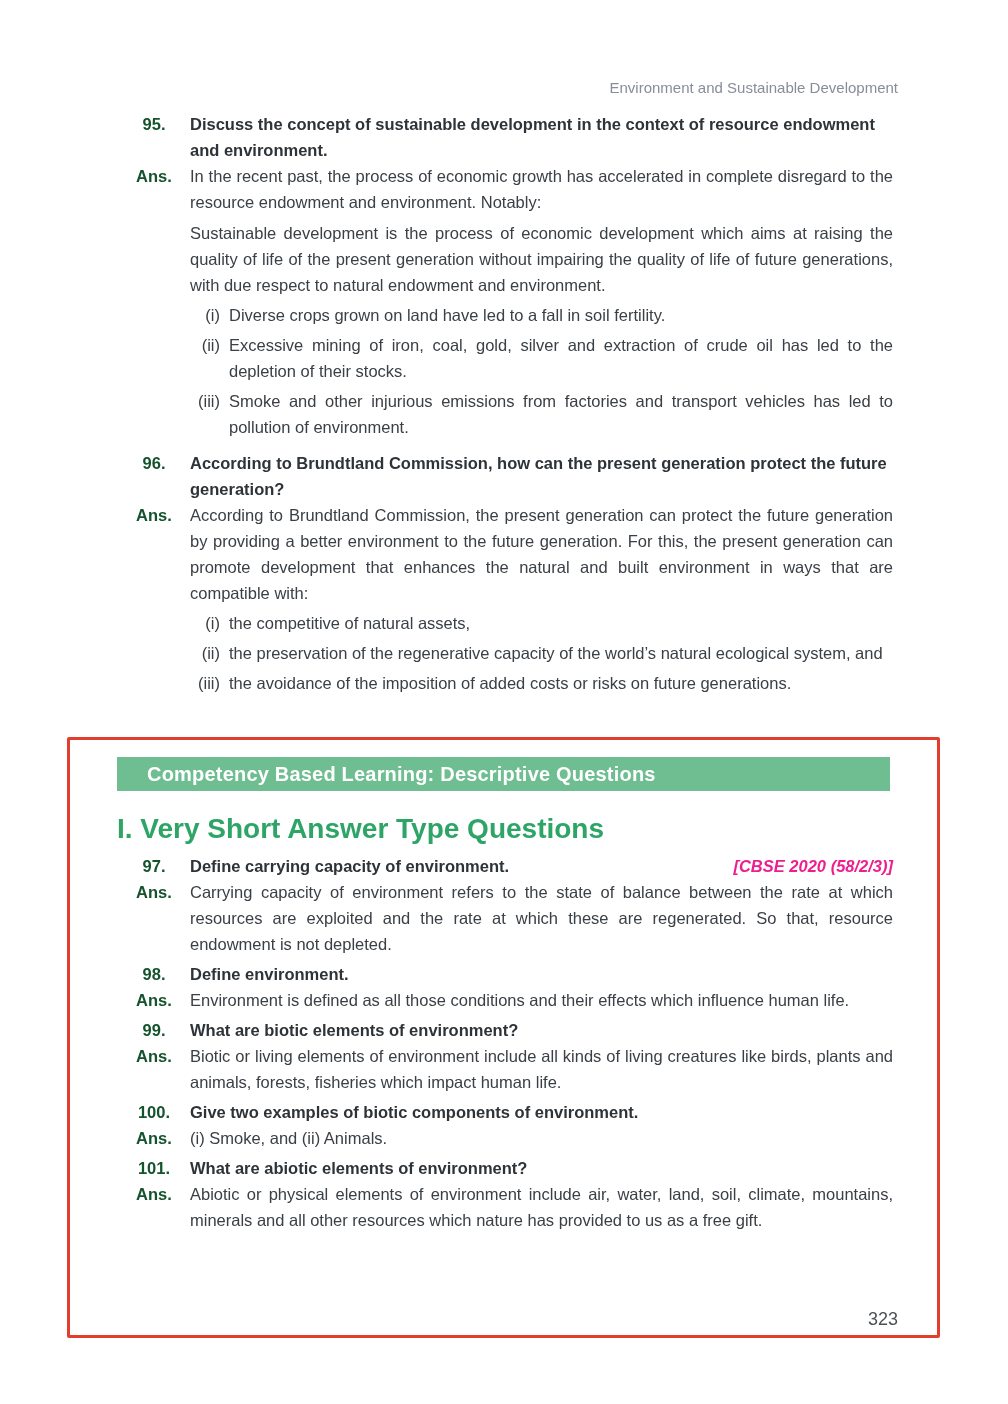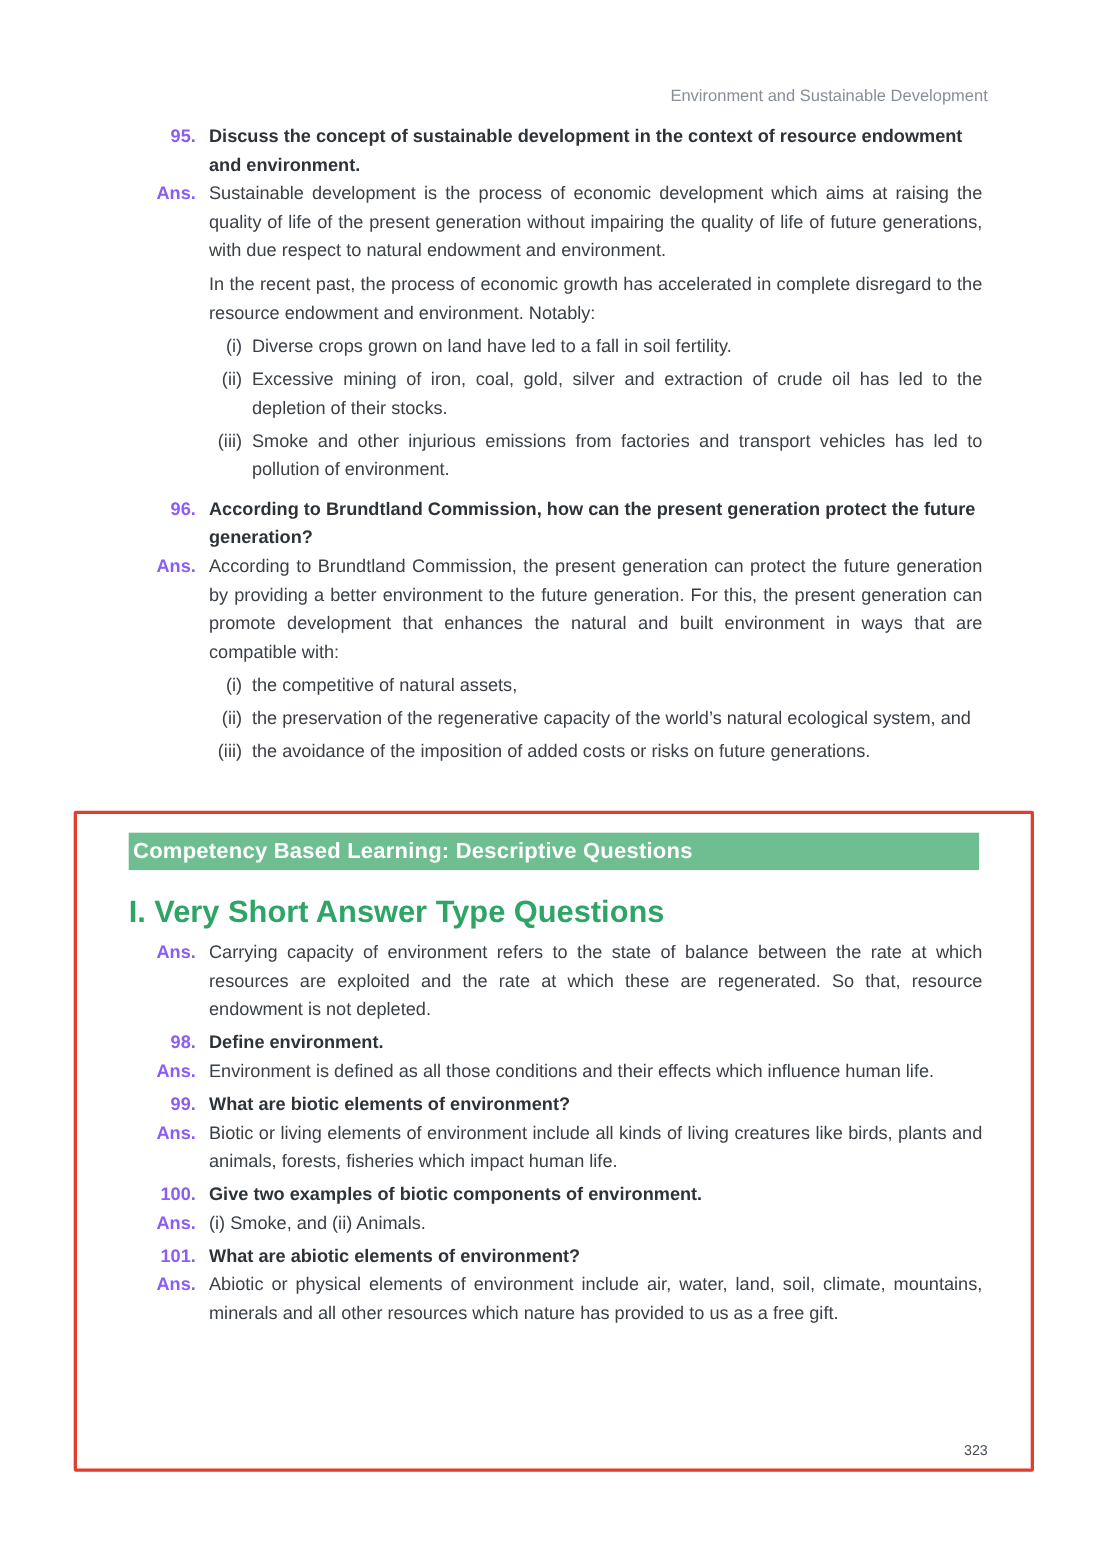--- a/index.html
+++ b/index.html
@@ -15,22 +15,22 @@
   }
   .header-title {
     position: absolute; top: 78px; right: 110px;
     font-size: 15px; color: #878d99; line-height: 20px; margin-left: 19px;
   }
   .content {
     position: absolute; top: 111px; left: 130px; width: 763px;
   }
   .qrow { display: flex; }
   .gutter {
-    width: 48px; flex-shrink: 0; text-align: right;
-    font-weight: 700; color: #8b5cf6;
+    width: 48px; flex-shrink: 0; text-align: center;
+    font-weight: 700; color: #14532d;
   }
   .qbody { margin-left: 12px; flex: 1; }
   .q-text { font-weight: 700; color: #2e3338; }
   .ans-text { text-align: justify; }
   .para { text-align: justify; }
   .para + .para { margin-top: 5px; }
   .sublist { display: flex; margin-top: 4px; }
   .sub-marker { width: 30px; flex-shrink: 0; text-align: right; }
   .sub-text { margin-left: 9px; flex: 1; text-align: justify; }
   .q96-block { margin-top: 10px; }
@@ -38,54 +38,54 @@
   .red-box {
     position: absolute; left: 67px; top: 737px;
     width: 873px; height: 601px;
     border: 3px solid #e23e2d; border-radius: 2px;
     background: #ffffff;
   }
   .cbl-banner {
     margin: 17px 0 0 47px; width: 773px; height: 34px;
     background: #6fbe91; color: #ffffff;
     font-size: 20px; font-weight: 700; line-height: 34px;
-    padding-left: 4px; letter-spacing: 0.2px;
+    padding-left: 30px; letter-spacing: 0.2px;
   }
   .section-heading {
     margin: 25px 0 0 47px;
     color: #2ea567; font-size: 28px; font-weight: 700; line-height: 26px;
   }
   .box-questions { margin: 11px 0 0 60px; width: 763px; }
   .qa-pair { margin-top: 4px; }
   .q-line { display: flex; justify-content: space-between; align-items: baseline; }
   .exam-tag {
     color: #ed1f8f; font-weight: 700; font-style: italic;
     white-space: nowrap; margin-left: 12px;
   }
   .page-number {
     position: absolute; top: 1306px; right: 110px;
-    font-size: 13px; color: #4c5157; line-height: 26px;
+    font-size: 18px; color: #4c5157; line-height: 26px;
   }
 </style>
 </head>
 <body>
 
 <div class="header-title">Environment and Sustainable Development</div>
 
 <div class="content">
 
   <div class="qrow">
     <div class="gutter">95.</div>
     <div class="qbody q-text">Discuss the concept of sustainable development in the context of resource endowment and environment.</div>
   </div>
   <div class="qrow">
     <div class="gutter">Ans.</div>
     <div class="qbody">
+      <div class="para">In the recent past, the process of economic growth has accelerated in complete disregard to the resource endowment and environment. Notably:</div>
       <div class="para">Sustainable development is the process of economic development which aims at raising the quality of life of the present generation without impairing the quality of life of future generations, with due respect to natural endowment and environment.</div>
-      <div class="para">In the recent past, the process of economic growth has accelerated in complete disregard to the resource endowment and environment. Notably:</div>
       <div class="sublist">
         <div class="sub-marker">(i)</div>
         <div class="sub-text">Diverse crops grown on land have led to a fall in soil fertility.</div>
       </div>
       <div class="sublist">
         <div class="sub-marker">(ii)</div>
         <div class="sub-text">Excessive mining of iron, coal, gold, silver and extraction of crude oil has led to the depletion of their stocks.</div>
       </div>
       <div class="sublist">
         <div class="sub-marker">(iii)</div>
@@ -119,20 +119,27 @@
 
 </div>
 
 <div class="red-box">
   <div class="cbl-banner">Competency Based Learning: Descriptive Questions</div>
   <div class="section-heading">I. Very Short Answer Type Questions</div>
 
   <div class="box-questions">
 
     <div class="qa-pair">
+      <div class="qrow">
+        <div class="gutter">97.</div>
+        <div class="qbody q-line">
+          <span class="q-text">Define carrying capacity of environment.</span>
+          <span class="exam-tag">[CBSE 2020 (58/2/3)]</span>
+        </div>
+      </div>
       <div class="qrow">
         <div class="gutter">Ans.</div>
         <div class="qbody ans-text">Carrying capacity of environment refers to the state of balance between the rate at which resources are exploited and the rate at which these are regenerated. So that, resource endowment is not depleted.</div>
       </div>
     </div>
 
     <div class="qa-pair">
       <div class="qrow">
         <div class="gutter">98.</div>
         <div class="qbody q-text">Define environment.</div>

